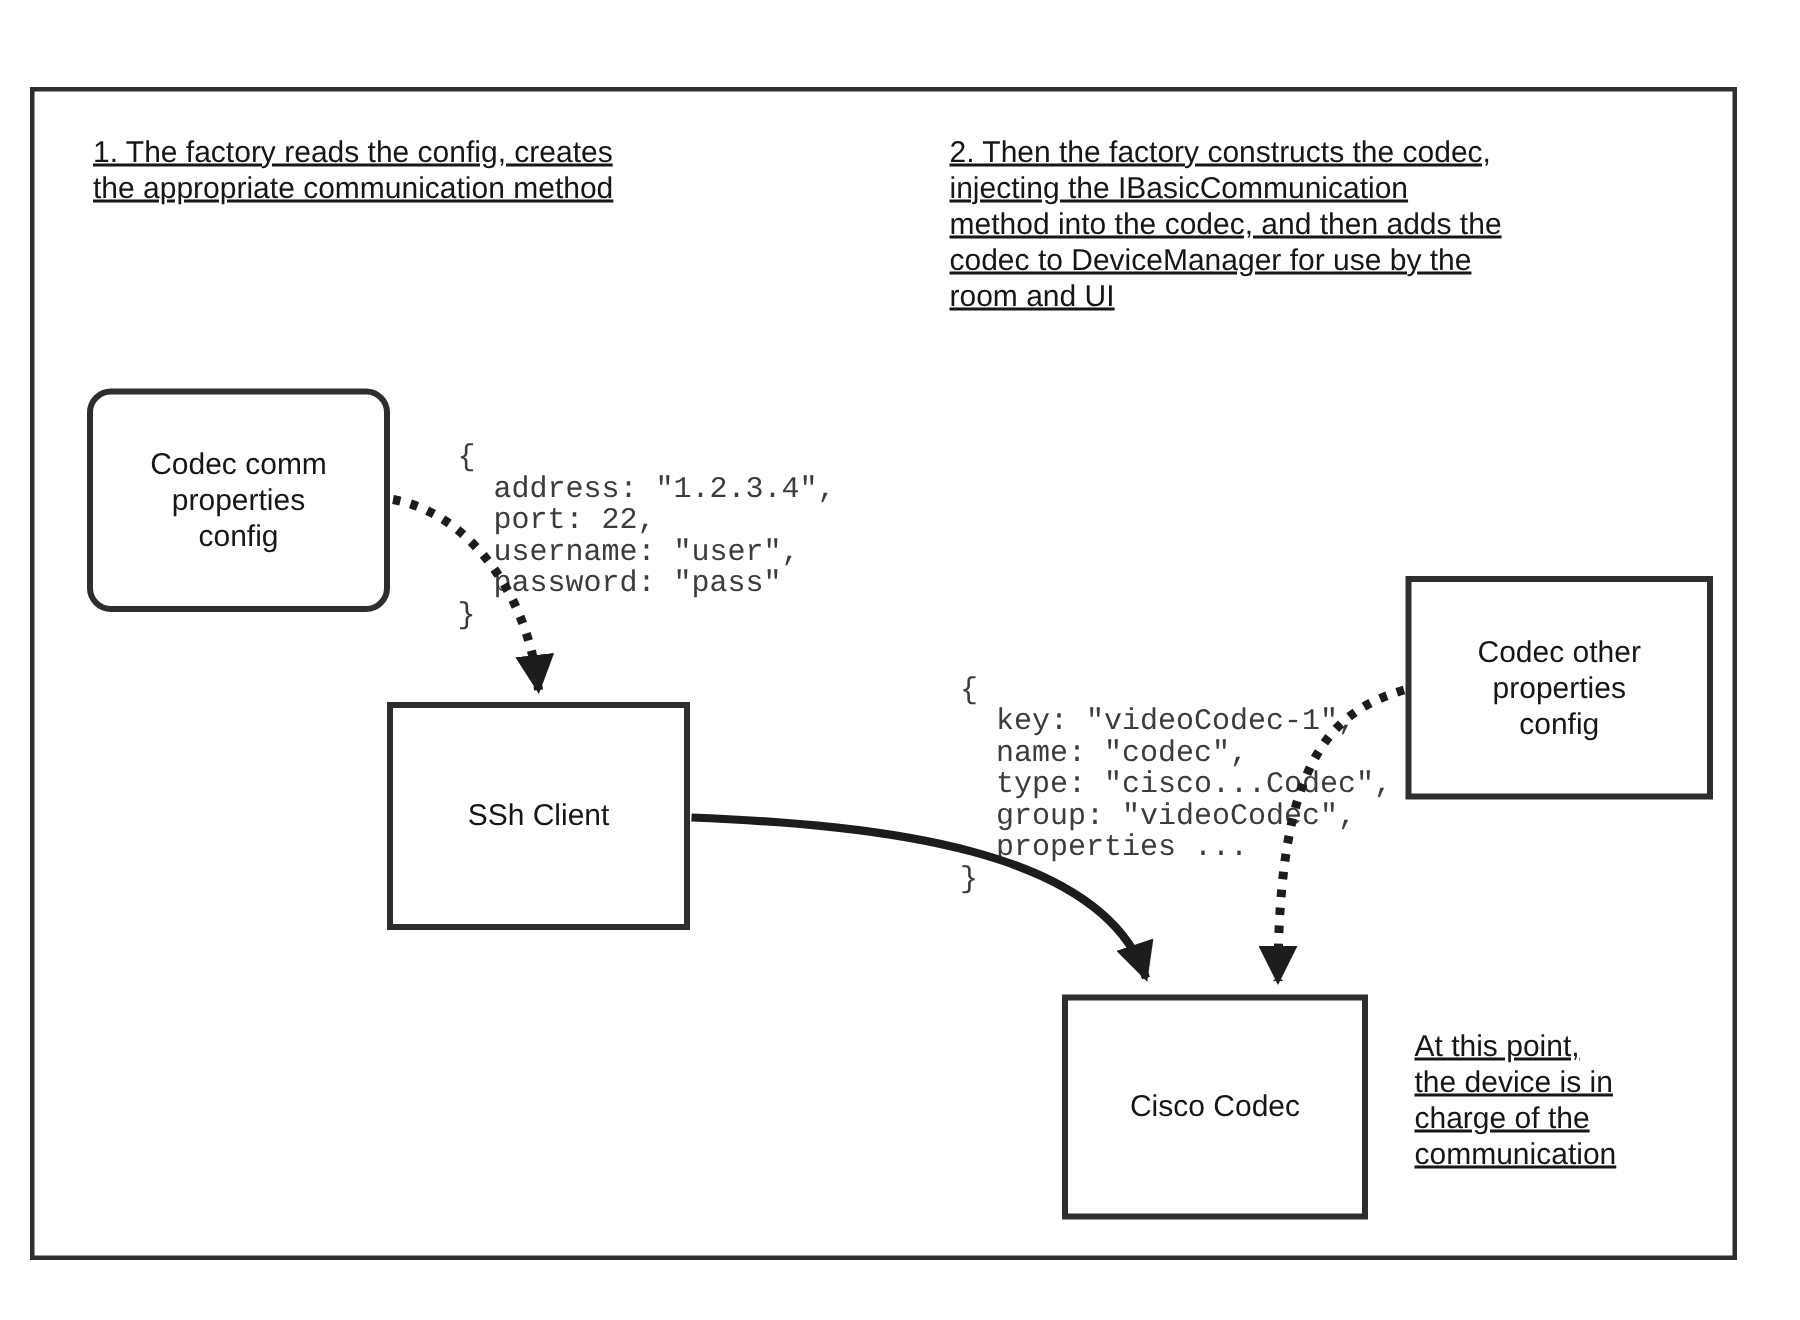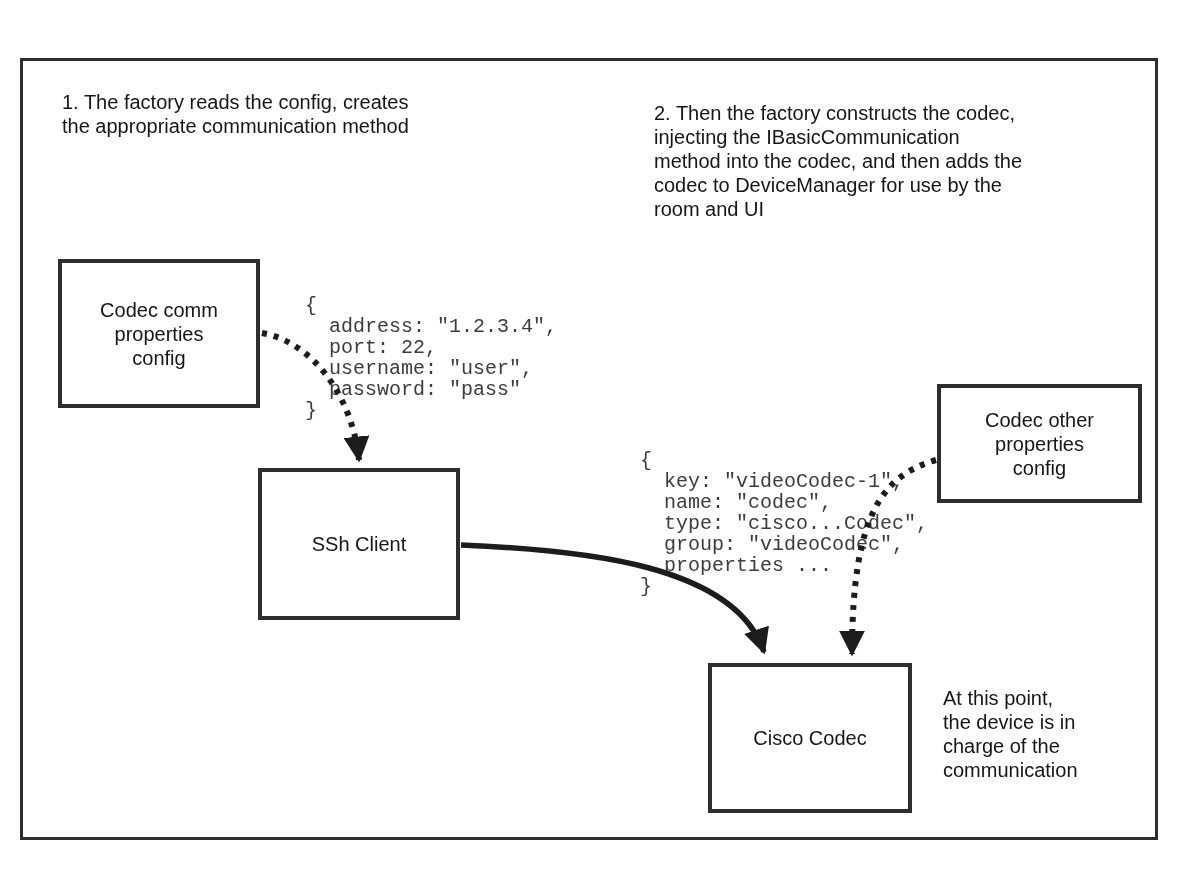--- a/index.html
+++ b/index.html
@@ -19,20 +19,21 @@
     box-sizing: border-box;
     border: 3px solid #2e2e2e;
     background: transparent;
   }
   .note {
     position: absolute;
     font-size: 20px;
     line-height: 24px;
     white-space: pre-line;
     color: #161616;
+    text-decoration: underline;
   }
   .box {
     position: absolute;
     box-sizing: border-box;
     border: 4px solid #2e2e2e;
     background: #ffffff;
     display: flex;
     align-items: center;
     justify-content: center;
     text-align: center;
@@ -62,21 +63,21 @@
 </head>
 <body>
 
 <div class="canvas">
 
   <div class="frame"></div>
 
   <div class="note" style="left:62px; top:90px; width:470px;">1. The factory reads the config, creates
 the appropriate communication method</div>
 
-  <div class="note" style="left:654px; top:90px; width:500px;margin-top:11px;">2. Then the factory constructs the codec,
+  <div class="note" style="left:633px; top:90px; width:500px;">2. Then the factory constructs the codec,
 injecting the IBasicCommunication
 method into the codec, and then adds the
 codec to DeviceManager for use by the
 room and UI</div>
 
   <div class="note" style="left:943px; top:686px; width:200px;">At this point,
 the device is in
 charge of the
 communication</div>
 
@@ -88,31 +89,31 @@
 }</pre>
 
   <pre class="code" style="left:640px; top:450px;">{
   key: "videoCodec-1",
   name: "codec",
   type: "cisco...Codec",
   group: "videoCodec",
   properties ...
 }</pre>
 
-  <div class="box" style="left:58px; top:259px; width:202px; height:149px;">
+  <div class="box" style="left:58px; top:259px; width:202px; height:149px;border-radius:16px;">
     <span>Codec comm
 properties
 config</span>
   </div>
 
   <div class="box" style="left:258px; top:468px; width:202px; height:152px;text-align:right;">
     <span>SSh Client</span>
   </div>
 
-  <div class="box" style="left:937px; top:384px; width:205px; height:119px;">
+  <div class="box" style="left:937px; top:384px; width:205px; height:149px;">
     <span>Codec other
 properties
 config</span>
   </div>
 
   <div class="box" style="left:708px; top:663px; width:204px; height:150px;">
     <span>Cisco Codec</span>
   </div>
 
   <svg class="arrows" viewBox="0 0 1200 880" xmlns="http://www.w3.org/2000/svg">

